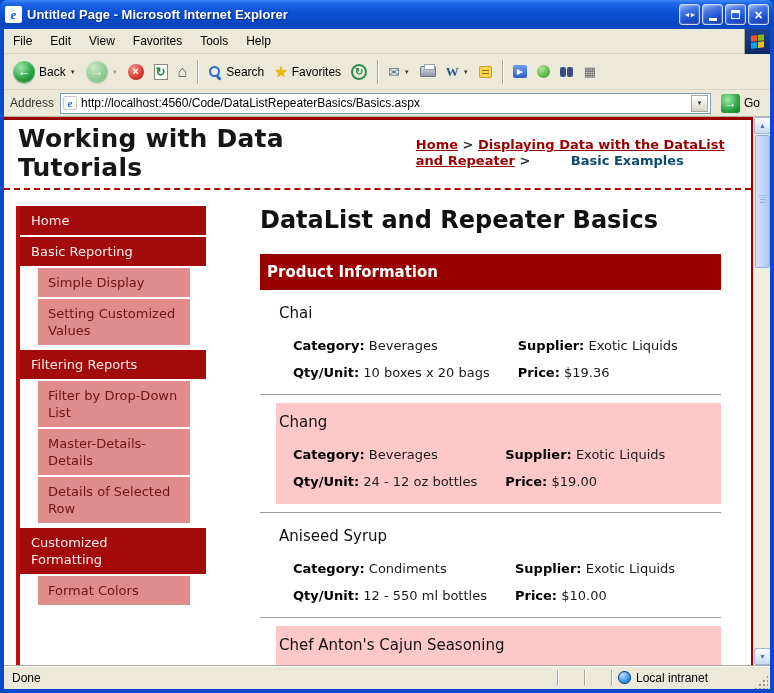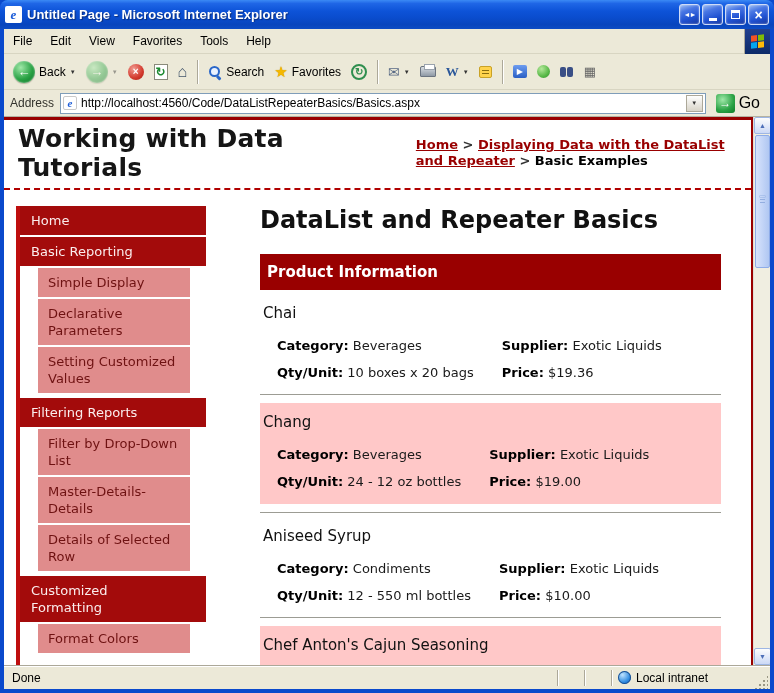--- a/index.html
+++ b/index.html
@@ -91,53 +91,53 @@
   .addr-fav { width:14px; height:14px; background:#fff; border:1px solid #c9c9c9; border-radius:2px;
     color:#1b5cd8; font-weight:bold; font-style:italic; font-size:11px;
     font-family:"Liberation Serif",serif; display:flex; align-items:center; justify-content:center; }
   .addr-input { flex:1; border:0; outline:0; font-size:12px; font-family:"Liberation Sans",sans-serif; color:#000; background:transparent; }
   .addr-drop { width:17px; height:17px; background:linear-gradient(#fefefe,#d8d4c8);
     border:1px solid #aca899; display:flex; align-items:center; justify-content:center; font-size:6px; color:#333; }
   .go-group { display:flex; align-items:center; gap:4px; padding:0 4px; }
   .go-icon { width:19px; height:19px; border-radius:3px;
     background:radial-gradient(circle at 35% 30%,#9fe8a8,#2aa244 60%,#0d7a28); color:#fff;
     display:flex; align-items:center; justify-content:center; font-weight:bold; font-size:12px; }
-  .go-label { font-size:16px; color:#000; }
+  .go-label { font-size:12px; color:#000; }
 
   
   .viewport { flex:1; display:flex; background:#fff; overflow:hidden; }
   .page { width:749px; background:#fff; border-top:3px solid #990000; border-right:2px solid #990000;
     overflow:hidden; display:flex; flex-direction:column;
     font-family:"DejaVu Sans", sans-serif; }
 
   .page-header { display:flex; justify-content:space-between; align-items:center;
     padding:4px 14px 6px 14px; border-bottom:2px dashed #B00000; min-height:53px; }
   .site-title { font-size:25px; font-weight:bold; color:#161616; letter-spacing:.2px; }
   .breadcrumb { width:322px; font-size:13px; font-weight:bold; line-height:16px; color:#333; }
   .breadcrumb a { color:#990000; text-decoration:underline; cursor:pointer; }
   .crumb-sep { color:#333; }
-  .crumb-current { color:#000000; }
+  .crumb-current { color:#0c4a6e;margin-left:36px; }
 
   .page-body { flex:1; display:flex; overflow:hidden; }
 
   
   .sidebar { width:190px; margin-left:12px; padding:16px 0 0 4px; position:relative; flex-shrink:0; }
   .sidebar::before { content:""; position:absolute; left:0; top:16px; bottom:0; width:4px; background:#BE0E0E; }
   .nav-item { font-size:13px; line-height:17px; margin-bottom:2px; cursor:pointer; }
   .lvl1 { width:186px; background:#A30B0B; color:#FBEDED; padding:6px 40px 6px 11px; }
   .lvl2 { width:152px; margin-left:18px; background:#E08C8C; color:#6E1212; padding:6px 8px 6px 10px; }
   .grp { margin-top:5px; }
 
   
   .content { flex:1; padding:0 30px 0 54px; overflow:hidden; }
   .content-title { font-size:24px; font-weight:bold; color:#111; margin-top:16px;
     font-family:"DejaVu Sans", sans-serif; }
   .banner { margin-top:20px; background:#990000; color:#fff; font-weight:bold; font-size:15px;
     padding:9px 7px; }
-  .product { margin-top:4px; }
+  .product { margin-top:4px;margin-left:16px; }
   .product.hl { background:#FFC8C8; margin-top:8px; padding-bottom:5px; }
   .pname { font-size:15px; color:#111; padding:10px 0 2px 3px; }
   .ptable { border-collapse:collapse; margin:8px 0 4px 17px; font-size:13px; color:#1a1a1a; }
   .ptable td { padding:6px 28px 6px 0; white-space:nowrap; }
   .ptable b { color:#000; }
   .psep { border:0; border-top:1px solid #9C9C94; margin:8px 0 0 0; }
 
   
   .scrollbar { width:17px; background:#F0EEE1; border-left:1px solid #DFDED4;
     display:flex; flex-direction:column; position:relative; flex-shrink:0; }
@@ -300,21 +300,20 @@
           <span class="crumb-current">Basic Examples</span>
         </div>
       </div>
 
       <div class="page-body">
 
         <div class="sidebar">
           <div class="nav-item lvl1">Home</div>
           <div class="nav-item lvl1">Basic Reporting</div>
           <div class="nav-item lvl2">Simple Display</div>
-          <div class="nav-item lvl2">Declarative Parameters</div>
           <div class="nav-item lvl2">Setting Customized Values</div>
           <div class="nav-item lvl1 grp">Filtering Reports</div>
           <div class="nav-item lvl2">Filter by Drop-Down List</div>
           <div class="nav-item lvl2">Master-Details-Details</div>
           <div class="nav-item lvl2">Details of Selected Row</div>
           <div class="nav-item lvl1 grp">Customized Formatting</div>
           <div class="nav-item lvl2">Format Colors</div>
 
         </div>
 

